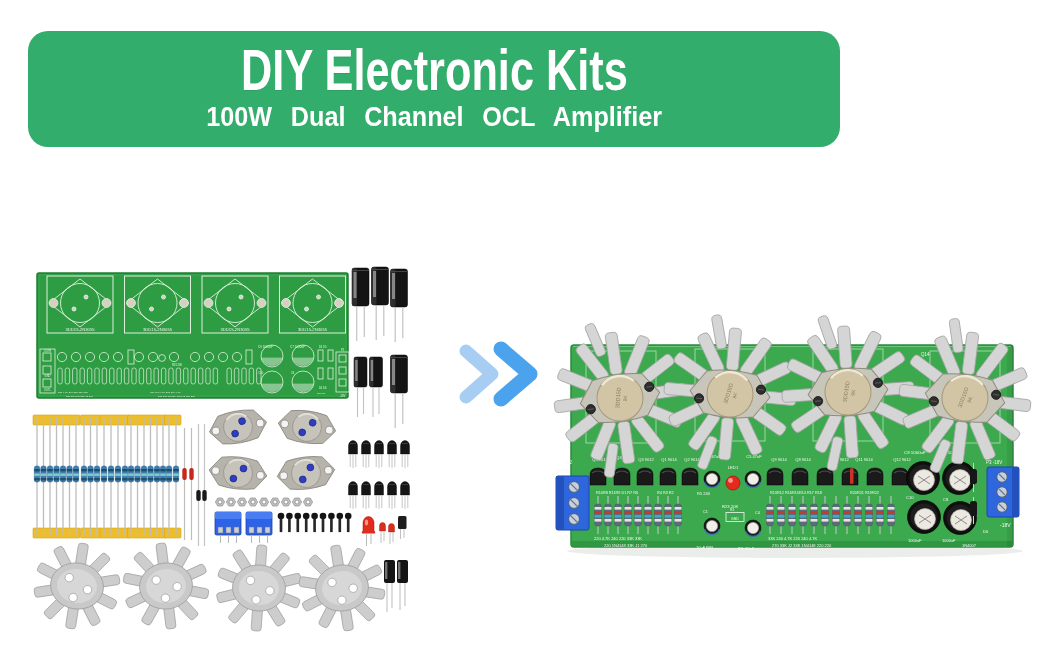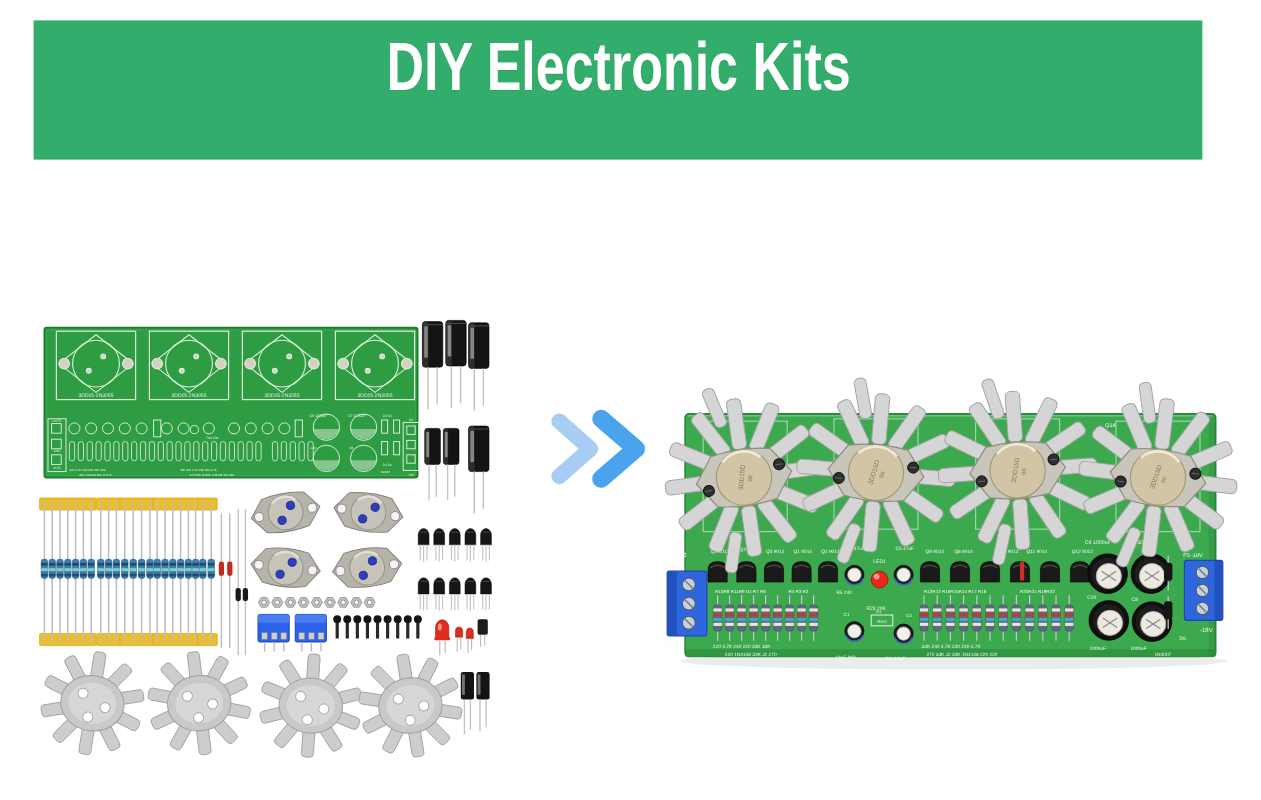--- a/index.html
+++ b/index.html
@@ -1,35 +1,36 @@
 <!DOCTYPE html>
 <html><head>
 <meta charset="utf-8">
 <style>
   html,body{margin:0;padding:0}
   body{width:1051px;height:667px;background:#fff;position:relative;overflow:hidden;
        font-family:"Liberation Sans",sans-serif}
-  .banner{position:absolute;left:28px;top:17px;width:974px;height:116px;border-radius:0;
+  .banner{position:absolute;left:28px;top:31px;width:812px;height:116px;border-radius:20px;
           text-align:center;overflow:hidden}
   .banner-title{display:inline-block;transform:scaleX(.76);transform-origin:50% 50%;
           font-weight:bold;font-size:57px;line-height:54px;margin-top:12px;letter-spacing:0px;
           text-shadow:0 1px 0 rgba(0,0,0,.08)}
   .banner-sub{display:block}
   .banner-sub span{display:inline-block;transform:scaleX(.9);transform-origin:50% 50%;
           font-weight:bold;font-size:28px;line-height:34px;margin-top:3px;word-spacing:13px}
   svg.photo{position:absolute}
   svg text{font-family:"Liberation Sans",sans-serif}
   .silk{fill:#f1faf1}
   .silkK{fill:#e9f5e7}
 </style>
 </head>
 <body>
 
 <div class="banner" style="background:#33AD6B;color:#FFFFFF">
   <span class="banner-title">DIY Electronic Kits</span>
+  <span class="banner-sub"><span>100W Dual Channel OCL Amplifier</span></span>
 </div>
 
 <svg class="photo" style="left:25px;top:255px" width="420" height="395" viewBox="25 255 420 395">
   <defs>
     <g id="kres">
       <line x1="0" y1="418" x2="0" y2="536" stroke="#bdbdbd" stroke-width="1.3"></line>
       <rect x="-2.7" y="466" width="5.4" height="16" rx="2" fill="#3c7fb2" stroke="#2b5f8a" stroke-width="0.5"></rect>
       <rect x="-2.7" y="469" width="5.4" height="2.4" fill="#1f4c6e"></rect>
       <rect x="-2.7" y="473.5" width="5.4" height="2.4" fill="#7fd0c8"></rect>
       <rect x="-2.7" y="478" width="5.4" height="2.4" fill="#234f6e"></rect>

